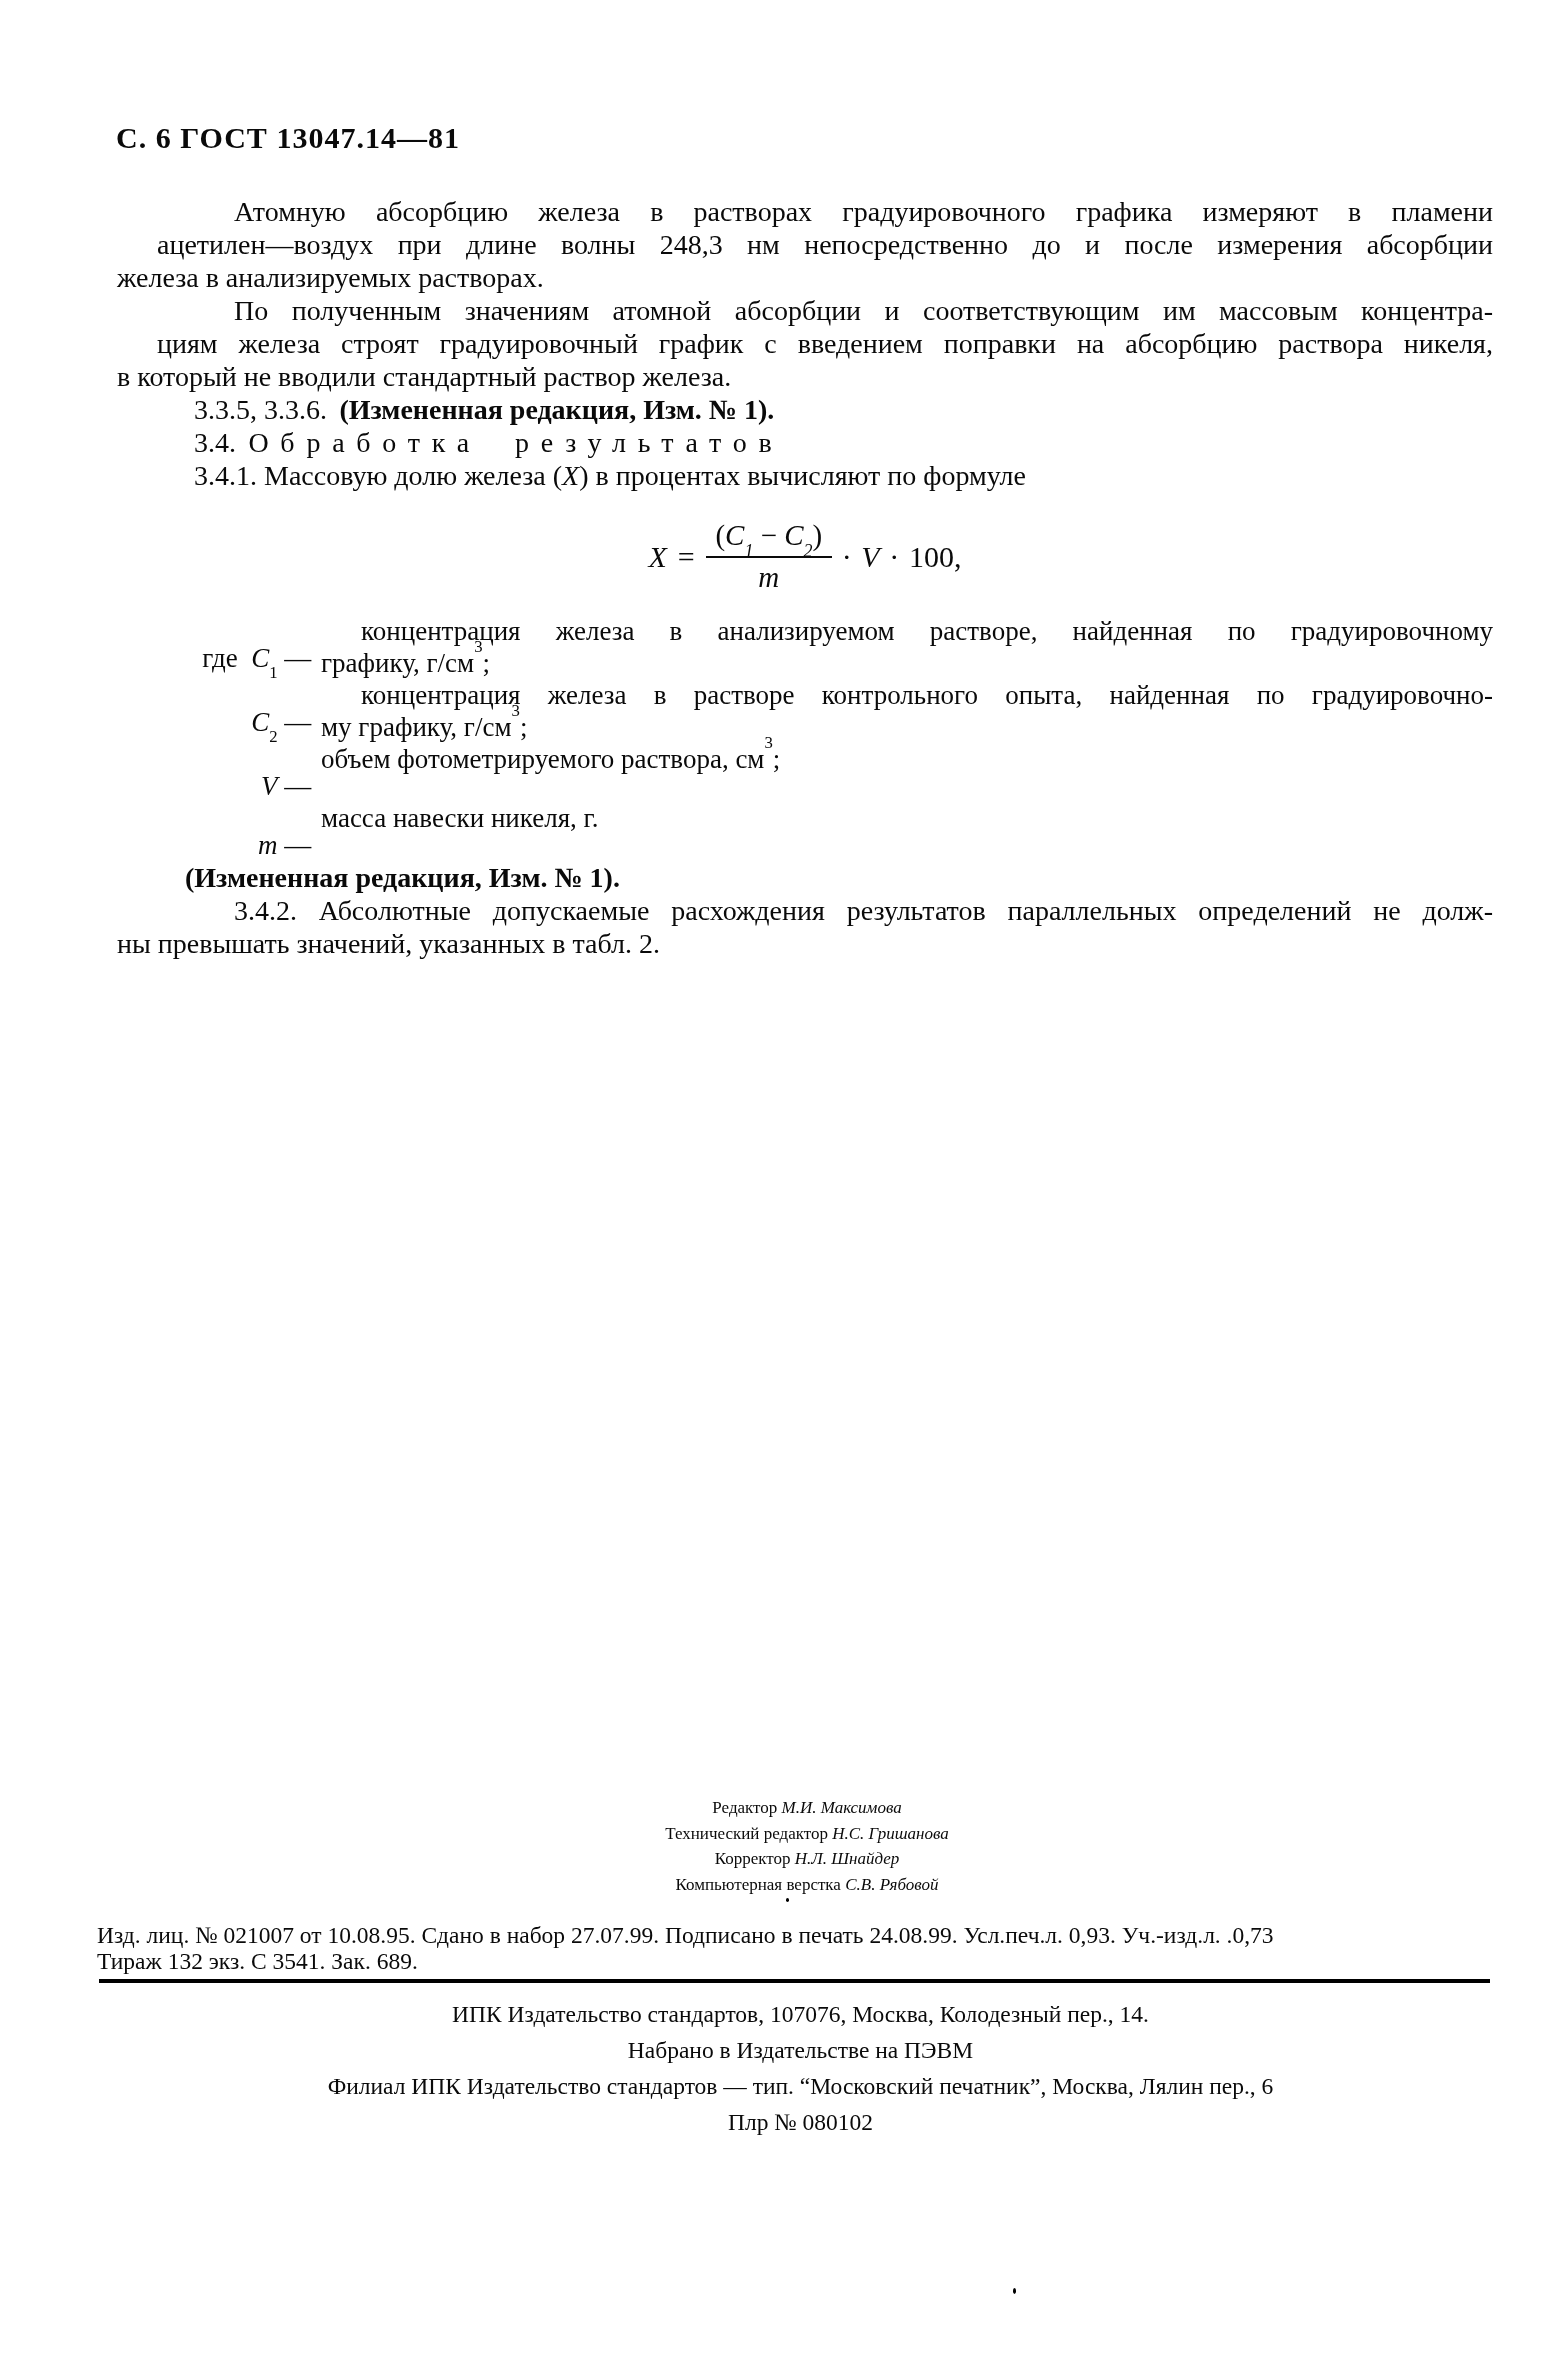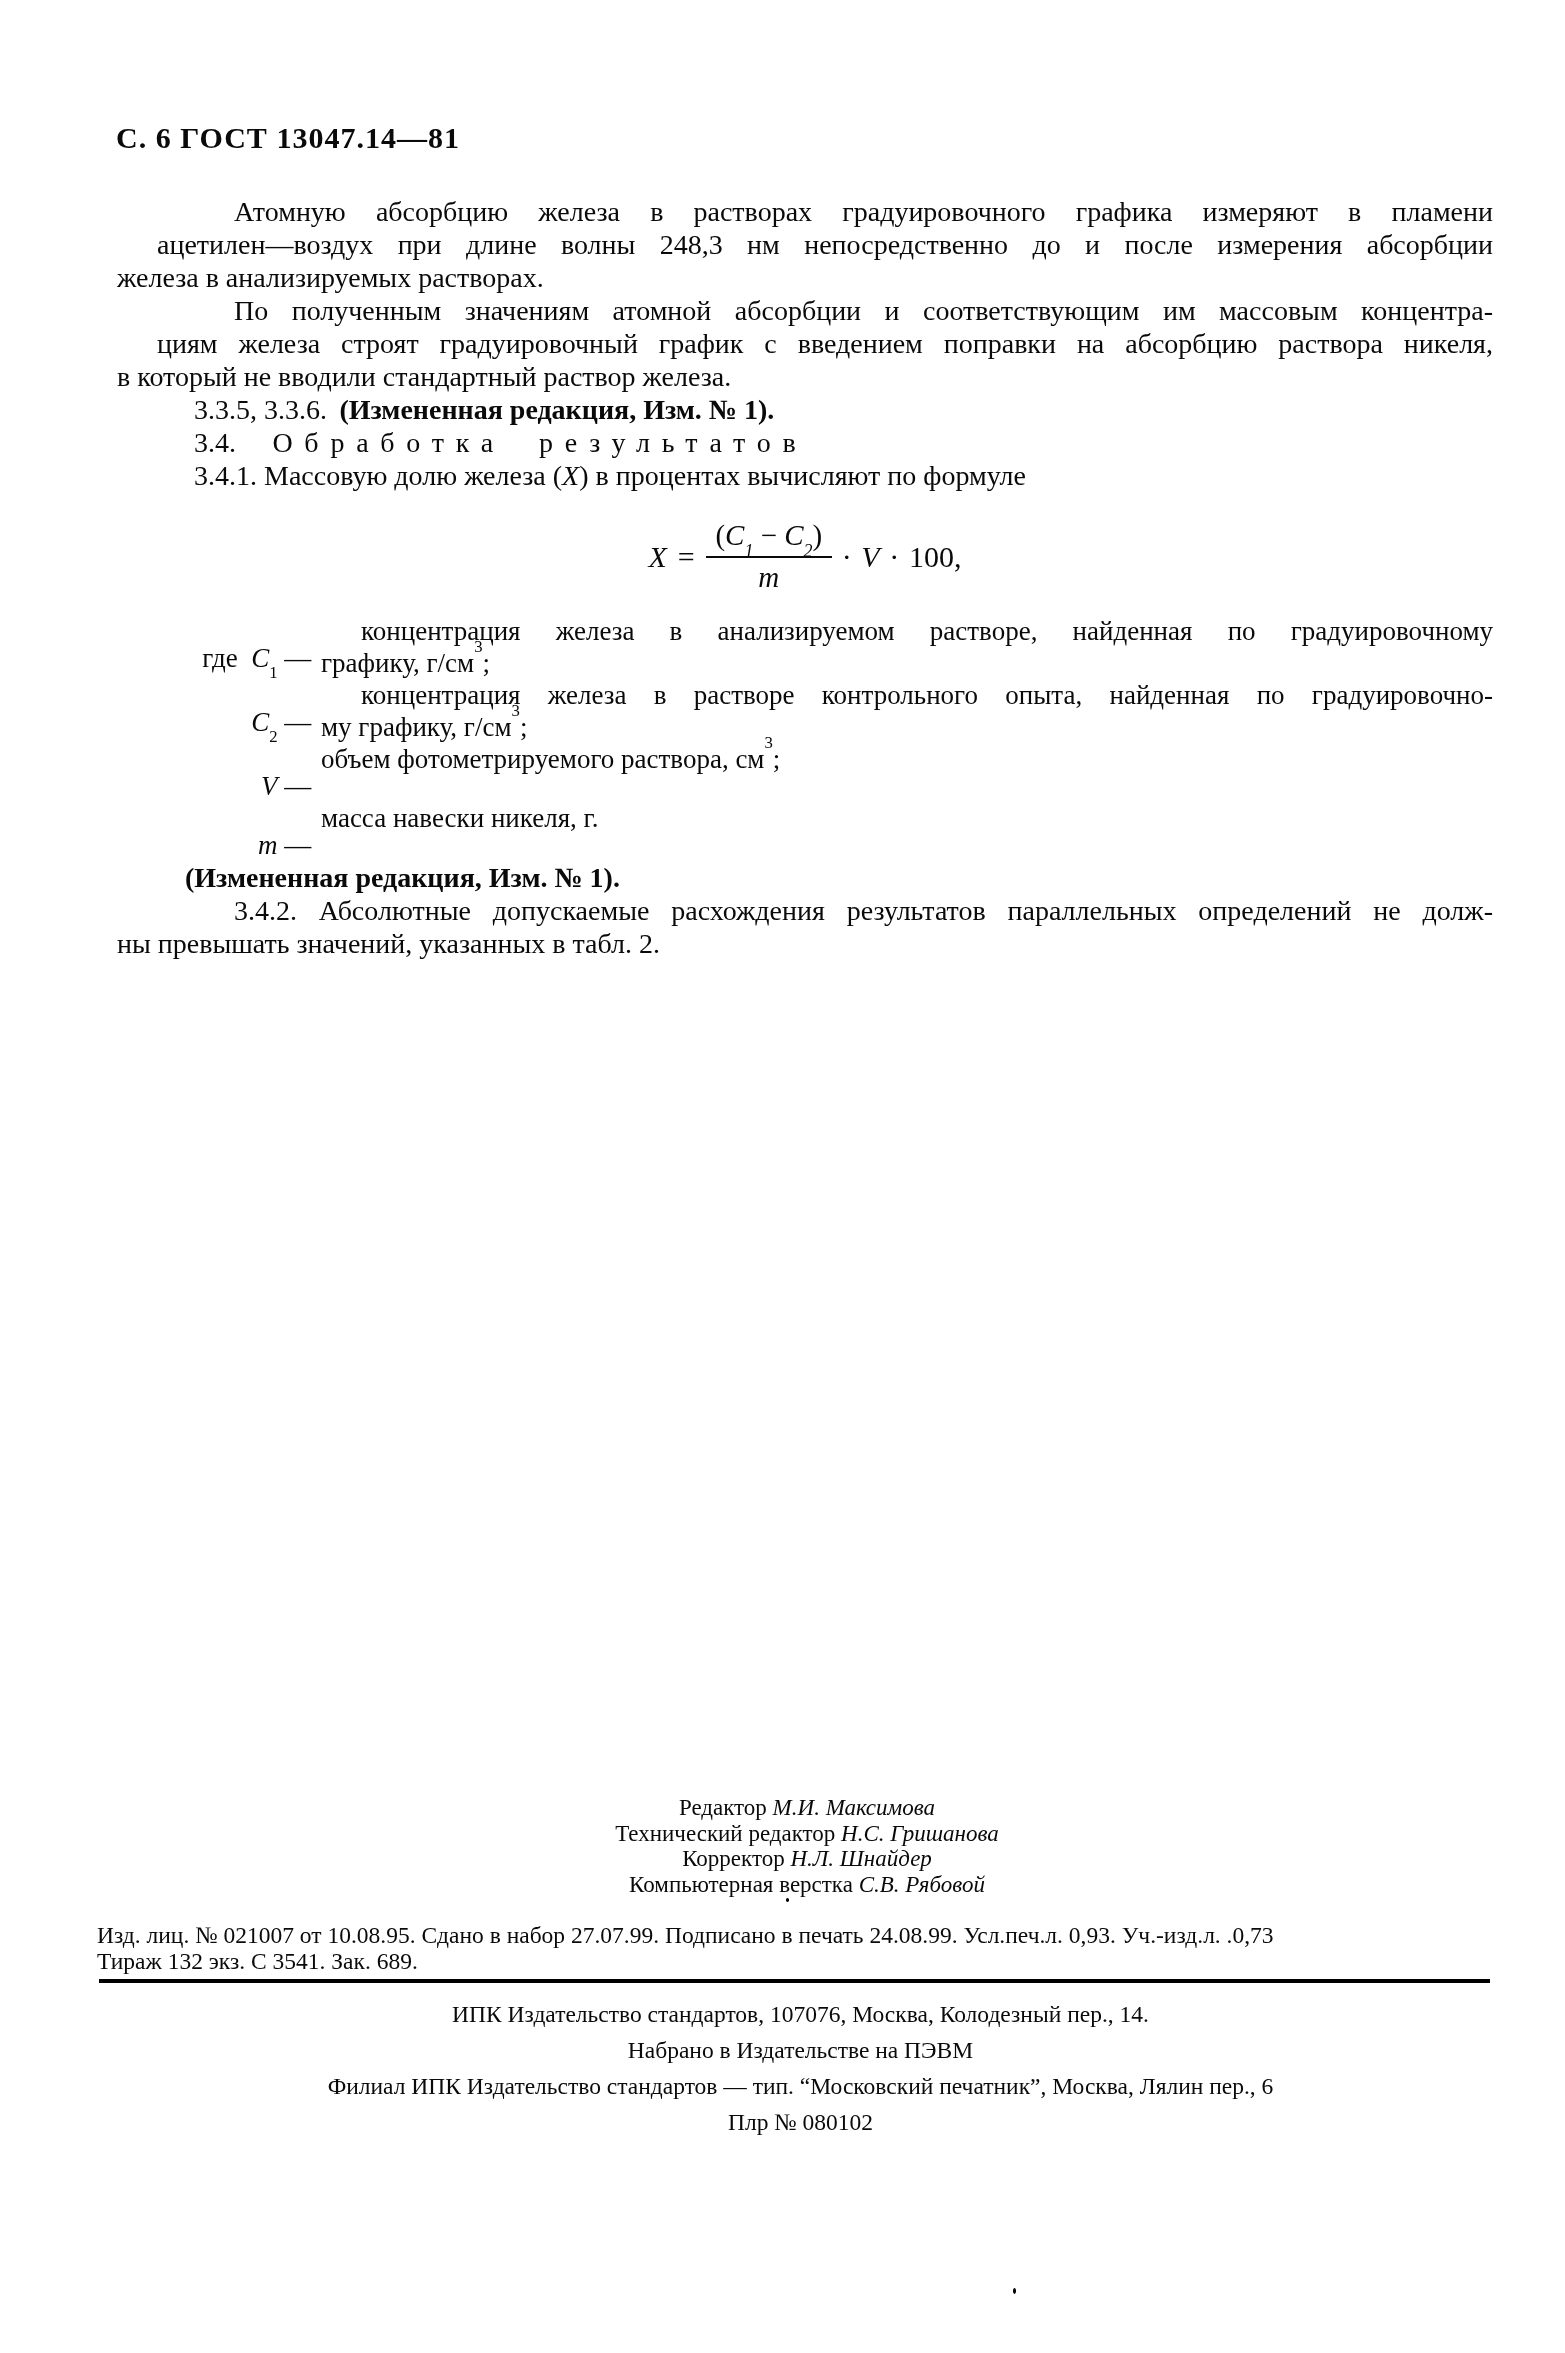--- a/index.html
+++ b/index.html
@@ -10,21 +10,21 @@
   }
   .abs{position:absolute;}
   
   #page-header{left:116px;top:121px;font-size:30px;font-weight:bold;letter-spacing:1px;white-space:nowrap;}
   
   #main{left:117px;top:195px;width:1376px;font-size:28px;line-height:33px;}
   .jline{text-align:justify;text-align-last:justify;margin-left:40px;}
   .ind{display:inline-block;width:77px;}
   .ind-sm{display:inline-block;width:68px;}
   .b{font-weight:bold;}
-  .tracked{letter-spacing:0.42em;word-spacing:0.55em;margin-left:24px;}
+  .tracked{letter-spacing:0.42em;word-spacing:0.55em;}
   .gap{display:inline-block;width:12.4px;}
   sub.s{font-size:0.62em;position:relative;top:0.28em;line-height:0;}
   sup.s{font-size:0.62em;position:relative;top:-0.55em;line-height:0;}
   i{font-style:italic;}
   
   #formula-row{
     margin:19.3px 0 12.4px 0;height:91px;
     display:flex;align-items:center;justify-content:center;
     font-size:30px;font-style:italic;
   }
@@ -32,21 +32,21 @@
   .fdot{margin:0 9.7px;font-style:normal;}
   .frac{display:inline-flex;flex-direction:column;align-items:center;font-size:29px;}
   .frac .num{border-bottom:2.1px solid #0a0a0a;padding:0 9.7px 4.1px 9.7px;white-space:nowrap;}
   .frac .den{padding-top:2.8px;}
   .fcomma{font-style:normal;}
   
   .def-row{display:flex;font-size:27px;line-height:32px;}
   .def-term{width:204px;flex-shrink:0;text-align:right;padding-right:9.7px;box-sizing:border-box;white-space:nowrap;margin-top:27px;}
   .def-body{width:1173px;}
   
-  #credits{left:117px;top:1795px;width:1380px;text-align:center;font-size:23px;line-height:25.5px;}
+  #credits{left:117px;top:1795px;width:1380px;text-align:center;font-size:17px;line-height:25.5px;}
   #print-info{left:97px;top:1923px;width:1407px;font-size:23.5px;line-height:25.5px;}
   #footer-rule{left:99px;top:1979px;width:1391px;height:4.1px;background:#000;}
   #publisher{left:97px;top:1996px;width:1407px;text-align:center;font-size:23.5px;line-height:36px;}
   .speck{background:#000;border-radius:50%;}
   #speck-1{left:786px;top:1898px;width:3.4px;height:4.1px;}
   #speck-2{left:1013px;top:2288px;width:3.4px;height:6.2px;}
 </style>
 </head>
 <body>
 

